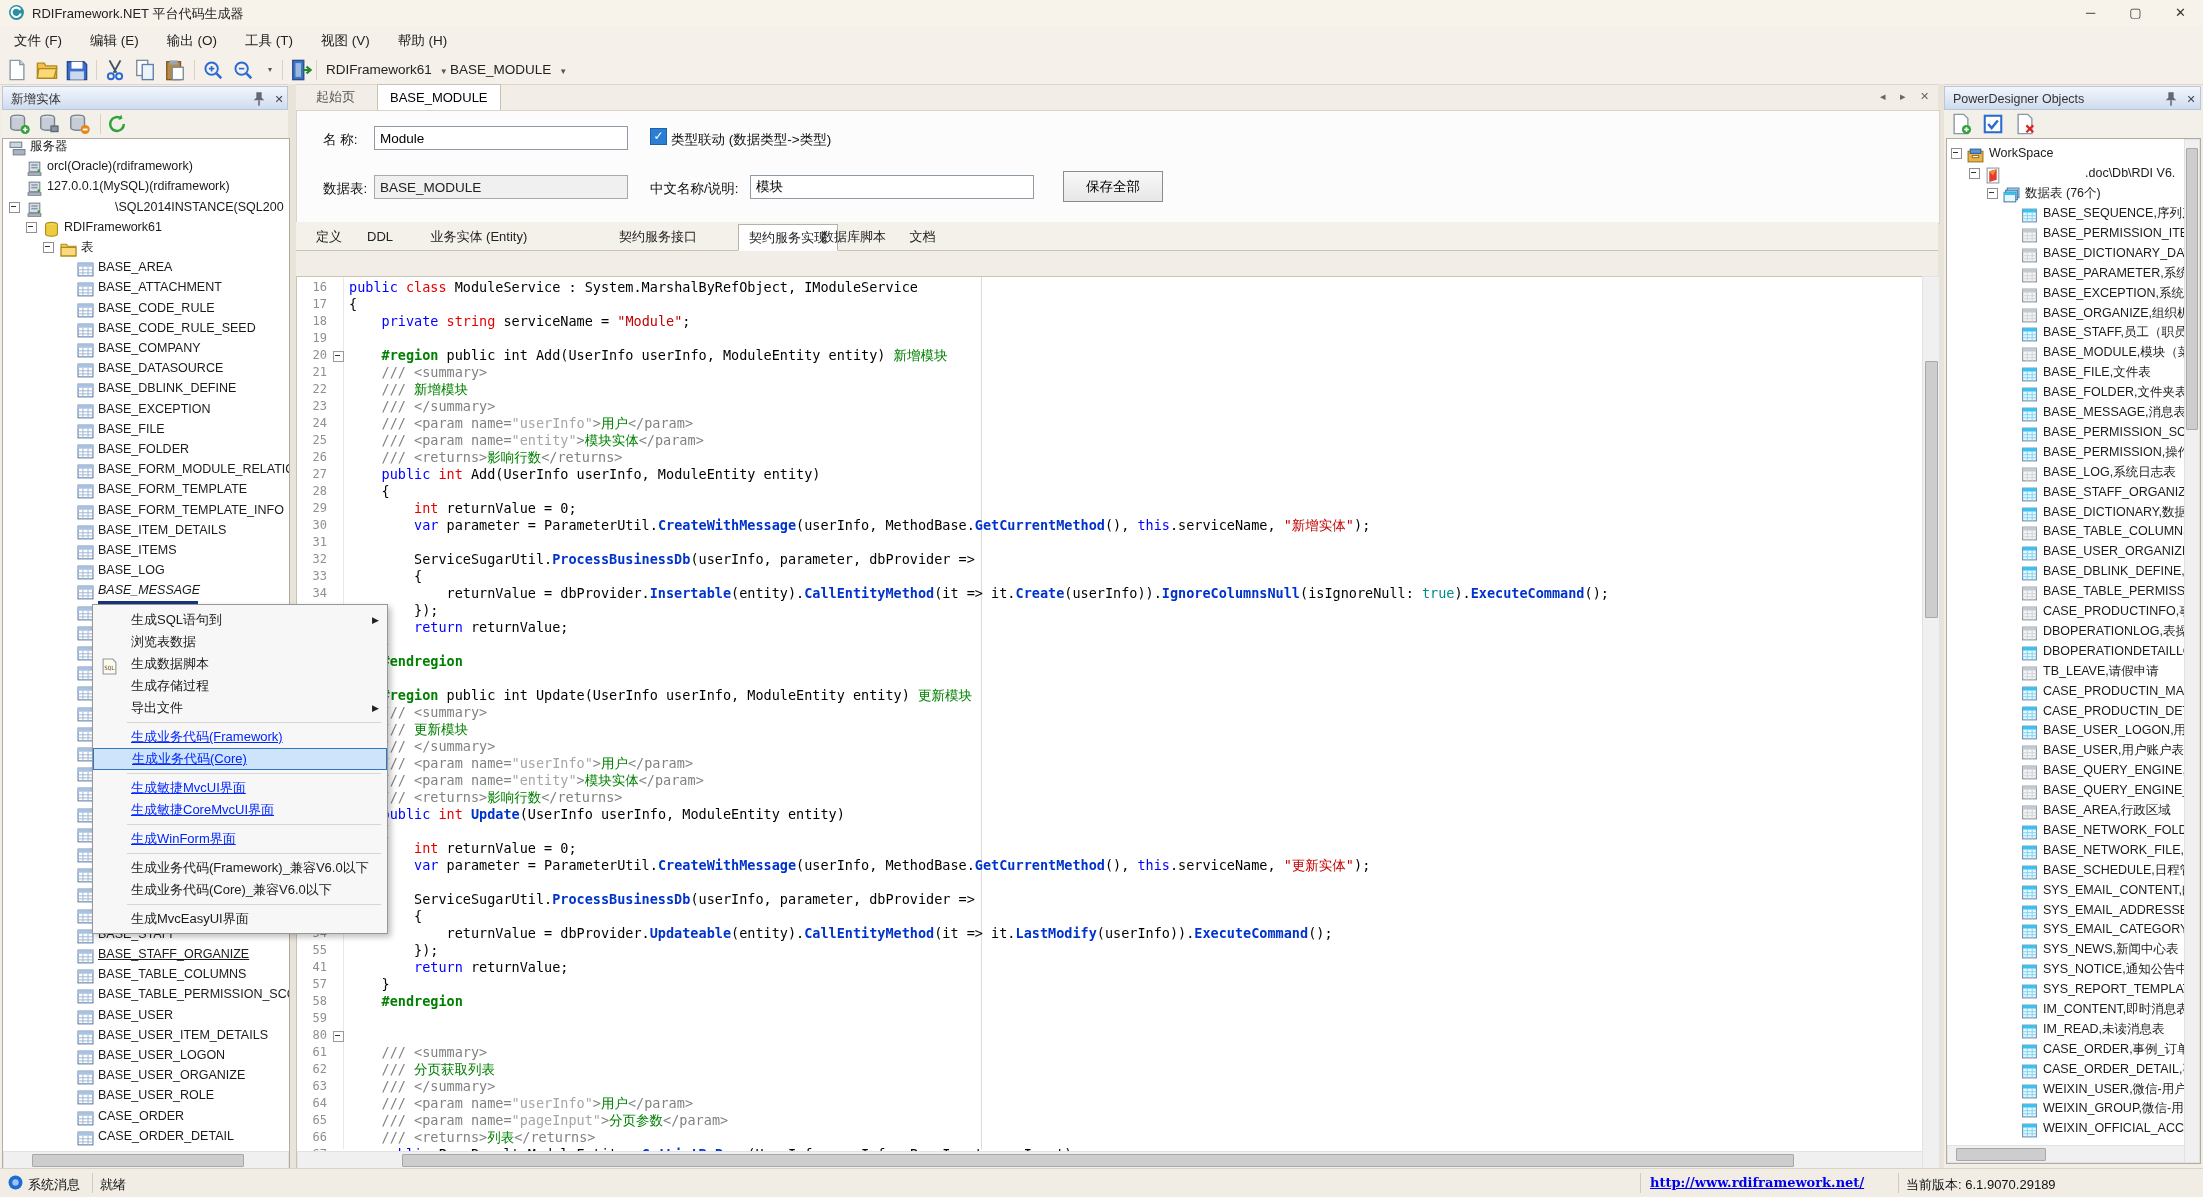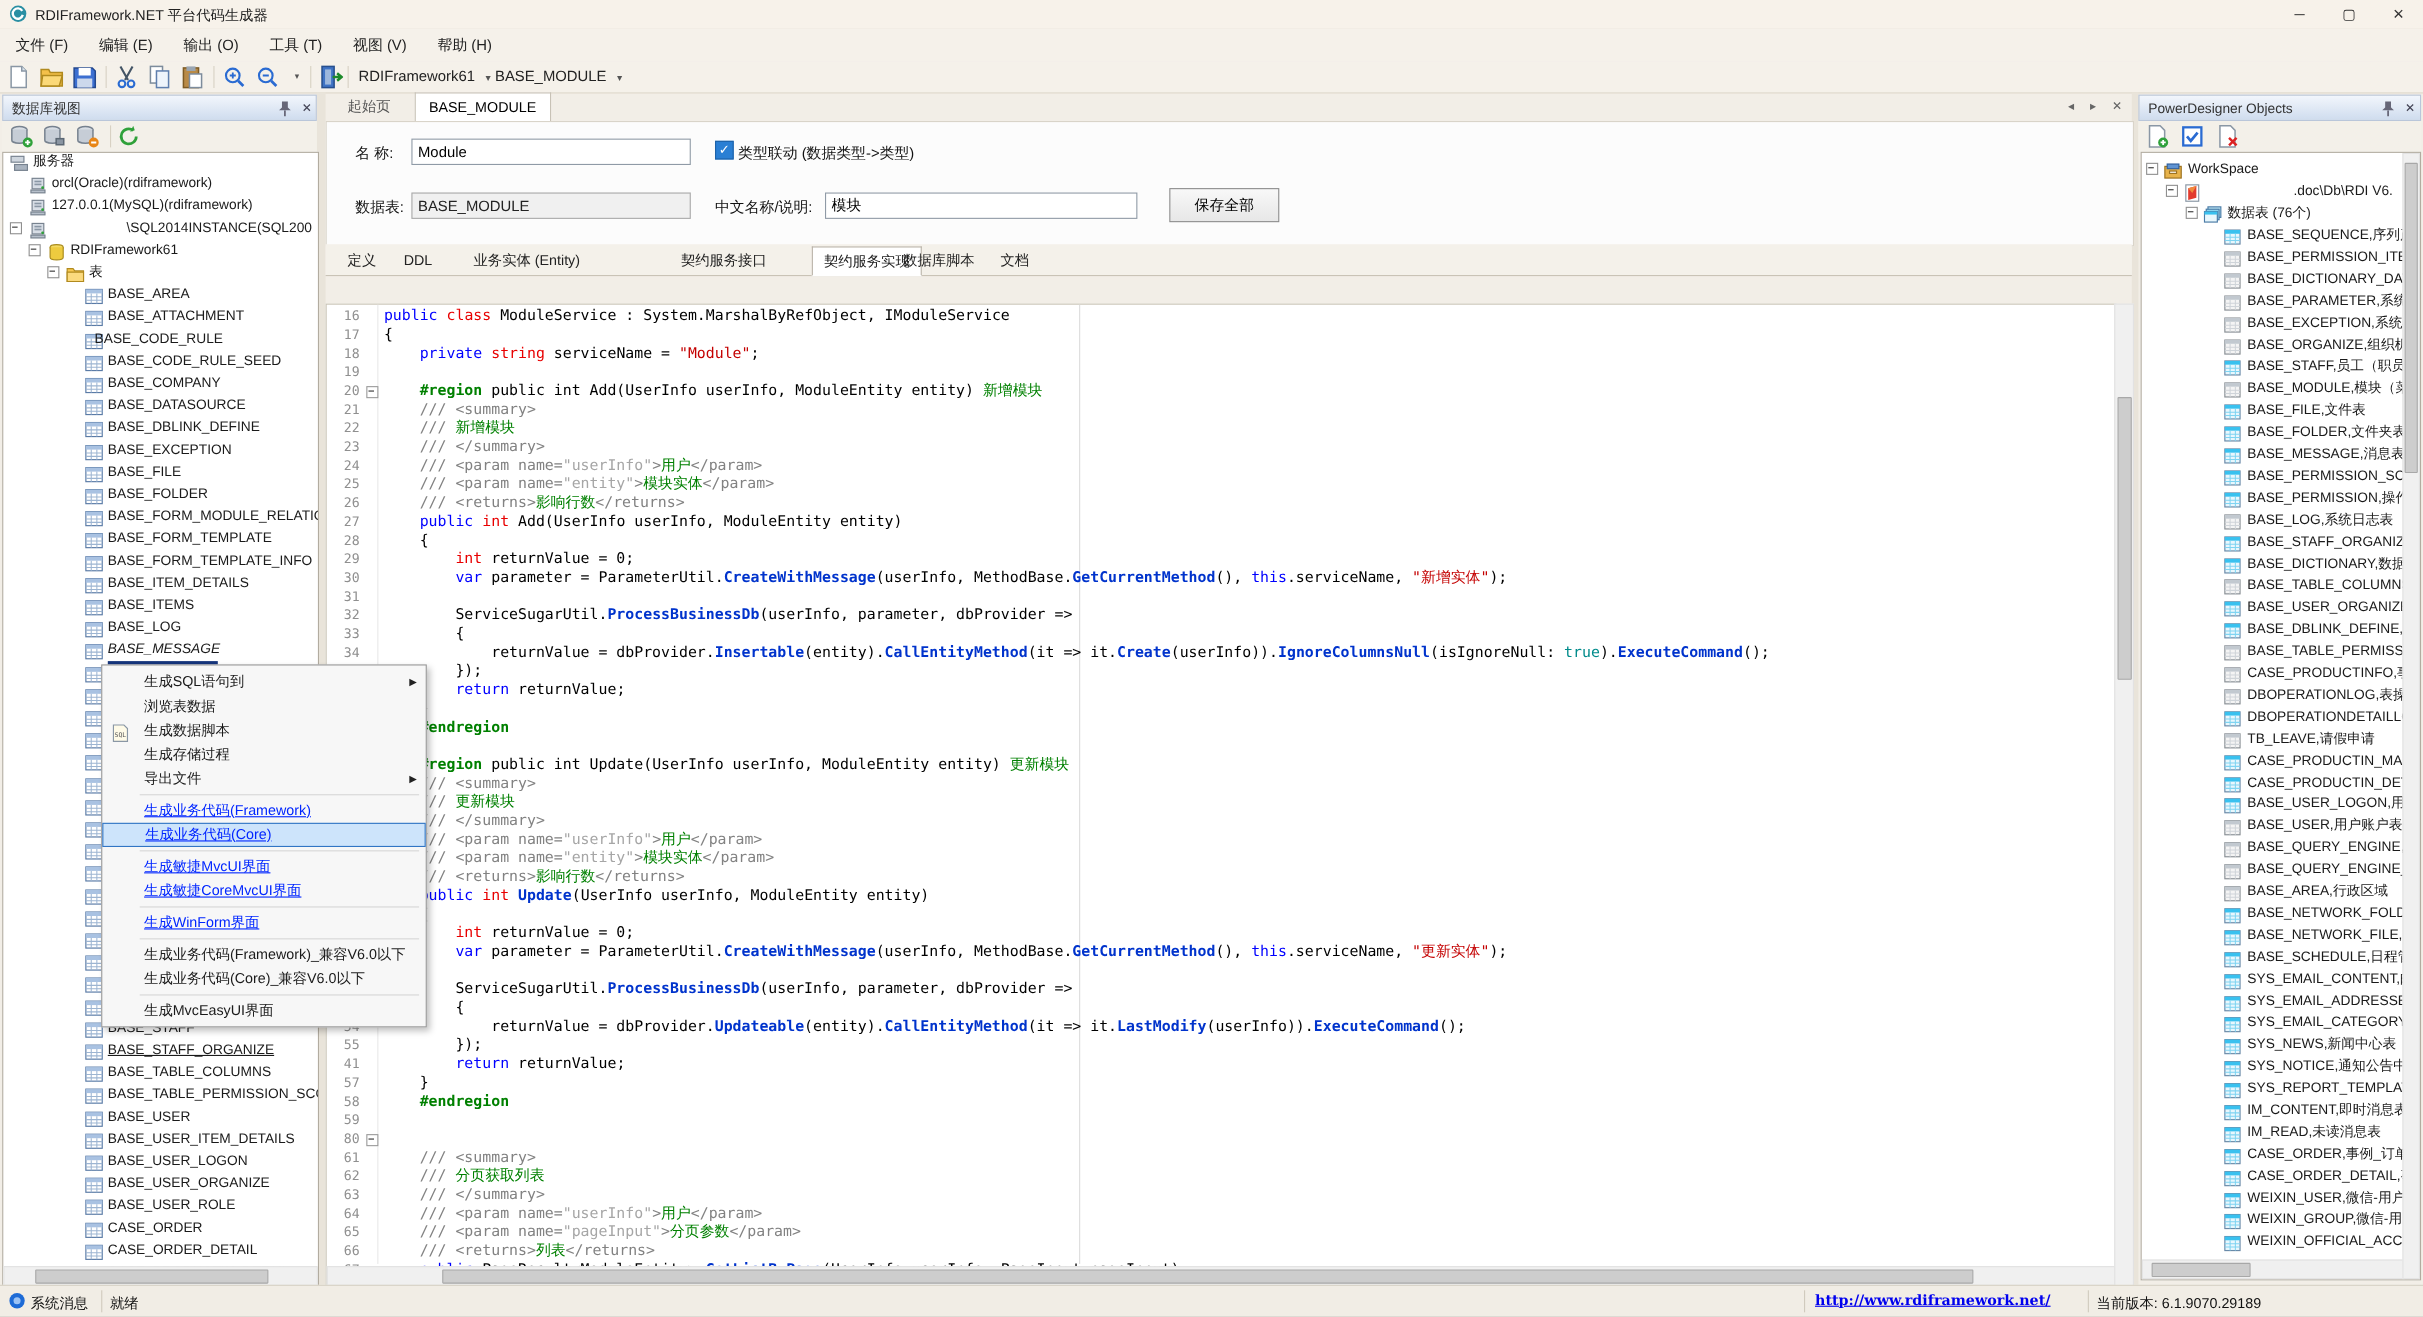--- a/index.html
+++ b/index.html
@@ -147,21 +147,21 @@
         </svg></span>
       <div class="tsep" style="left:316px"></div>
       <span class="combo" style="left:326px;">RDIFramework61<span class="arr">▼</span></span>
       <span class="combo" style="left:450px;">BASE_MODULE<span class="arr">▼</span></span>
     </div>
 
   <div class="splitter" style="left:288px;top:84px;width:8px;height:1084px;"></div>
   <div class="splitter" style="left:1938px;top:84px;width:6px;height:1084px;"></div>
 
   <div class="dock-hdr" style="left:2px;top:86px;width:286px;">
-    <span>数据库视图</span>
+    <span>新增实体</span>
     <span class="hdr-btn" style="left:248px;"><svg viewBox="0 0 12 12">
           <path d="M4 1h4v4l2 2H2l2-2z" fill="#667"></path>
           <rect x="5.4" y="7" width="1.2" height="4" fill="#667"></rect>
         </svg></span>
     <span class="hdr-btn" style="left:268px;">✕</span>
   </div>
   <div class="panel-tools" style="left:2px;top:110px;width:286px;">
       <span class="tbtn" style="left:6px;top:3px;"><svg viewBox="0 0 16 16">
           <ellipse cx="7" cy="3.5" rx="5" ry="2" fill="#d9dee5" stroke="#77828f"></ellipse>
           <path d="M2 3.5v7c0 1.1 2.2 2 5 2s5-.9 5-2v-7" fill="#c6cdd6" stroke="#77828f"></path>
@@ -256,21 +256,21 @@
                 <path d="M5.6 5.4v8.6M10.4 5.4v8.6M1 8.3h14M1 11.2h14" stroke="#9db5d2" stroke-width="0.9"></path>
               </svg></span></span>
           <span class="lbl abs" style="left:95px;">BASE_ATTACHMENT</span>
         </div>
         <div class="trow" style="left:0;top:159px;width:286px;">
           <span class="t-ic" style="left:74px;"><span class="icon" style=""><svg viewBox="0 0 16 16">
                 <rect x="1" y="2" width="14" height="12" fill="#fff" stroke="#5a7ba6"></rect>
                 <rect x="1" y="2" width="14" height="3.4" fill="#a9c2e2"></rect>
                 <path d="M5.6 5.4v8.6M10.4 5.4v8.6M1 8.3h14M1 11.2h14" stroke="#9db5d2" stroke-width="0.9"></path>
               </svg></span></span>
-          <span class="lbl abs" style="left:83px;text-align:center;">BASE_CODE_RULE</span>
+          <span class="lbl abs" style="left:95px;text-align:center;">BASE_CODE_RULE</span>
         </div>
         <div class="trow" style="left:0;top:179px;width:286px;">
           <span class="t-ic" style="left:74px;"><span class="icon" style=""><svg viewBox="0 0 16 16">
                 <rect x="1" y="2" width="14" height="12" fill="#fff" stroke="#5a7ba6"></rect>
                 <rect x="1" y="2" width="14" height="3.4" fill="#a9c2e2"></rect>
                 <path d="M5.6 5.4v8.6M10.4 5.4v8.6M1 8.3h14M1 11.2h14" stroke="#9db5d2" stroke-width="0.9"></path>
               </svg></span></span>
           <span class="lbl abs" style="left:95px;">BASE_CODE_RULE_SEED</span>
         </div>
         <div class="trow" style="left:0;top:199px;width:286px;">

